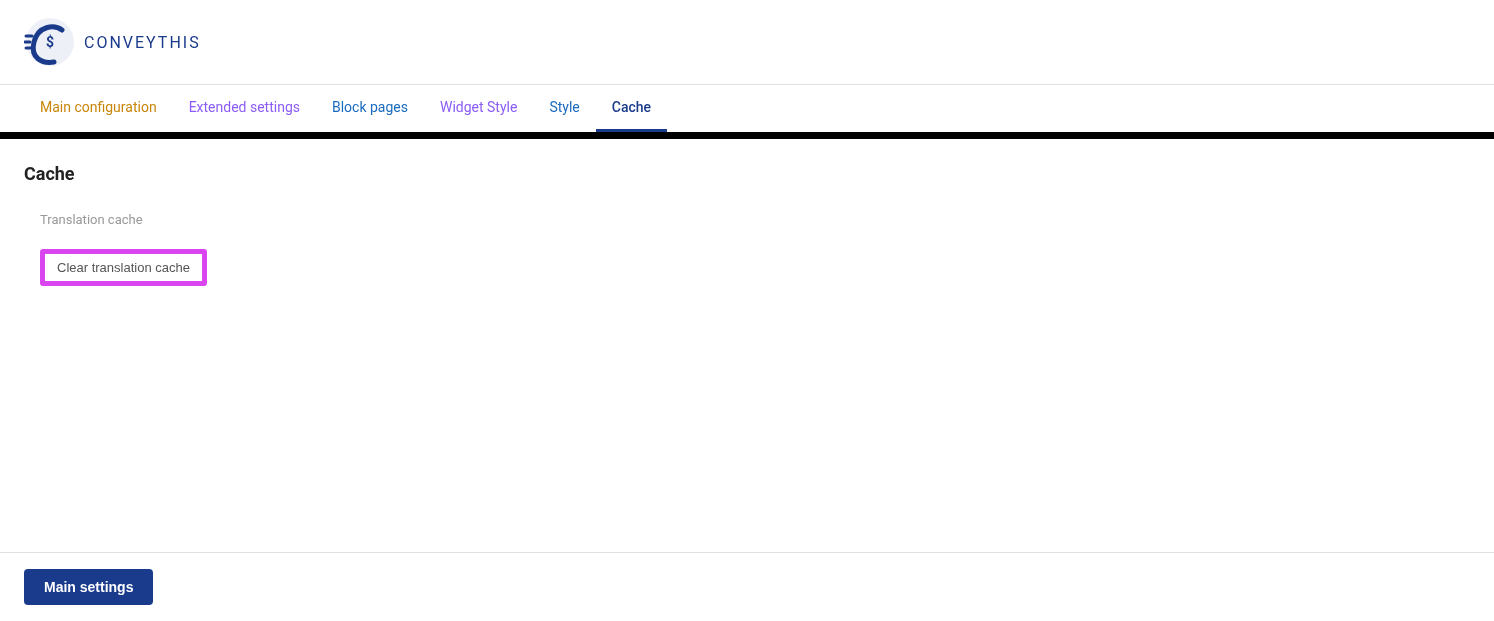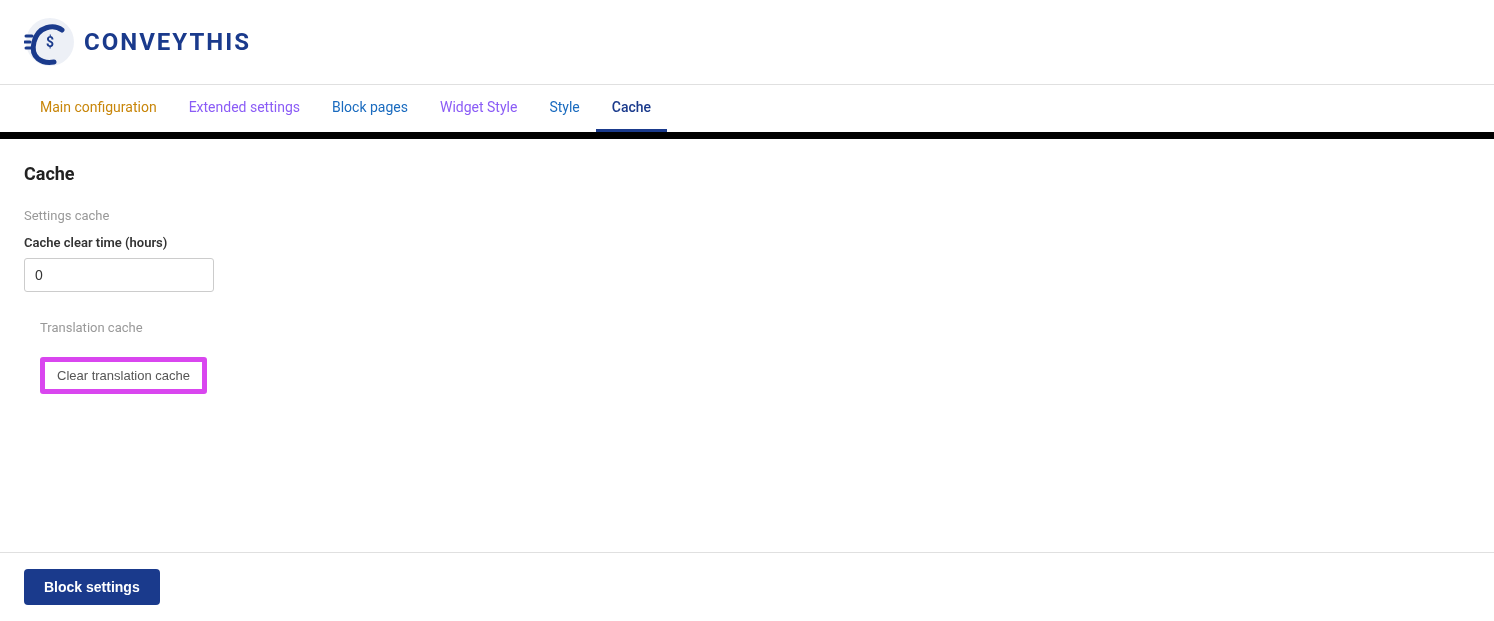--- a/index.html
+++ b/index.html
@@ -35,22 +35,22 @@
       align-items: center;
       gap: 8px;
     }
 
     .logo-icon {
       width: 52px;
       height: 52px;
     }
 
     .logo-text {
-      font-size: 24px;
-      font-weight: 700;
+      font-size: 16px;
+      font-weight: 400;
       color: #1a3a8c;
       letter-spacing: 2px;
     }
 
     
     .nav-tabs {
       display: flex;
       padding: 0 24px;
       border-bottom: 7px solid #000000;
       background: #fff;
@@ -178,30 +178,25 @@
     <a class="nav-tab blue-link">Block pages</a>
     <a class="nav-tab">Widget Style</a>
     <a class="nav-tab blue-link">Style</a>
     <a class="nav-tab active">Cache</a>
   </div>
 
   <div class="main-content">
 
     <div class="page-title">Cache</div>
 
-    <div>
-      <div class="section-label">Settings cache</div>
-      <div class="field-label">Cache clear time (hours)</div>
-      <input class="text-input" type="number" value="0" style="">
-    </div>
 
     <div class="section-divider">
       <div class="section-label">Translation cache</div>
       <button class="clear-cache-btn">Clear translation cache</button>
     </div>
 
   </div>
 
   <div class="footer">
-    <button class="save-btn">Block settings</button>
+    <button class="save-btn">Main settings</button>
   </div>
 
 </div>
 
 </body></html>

